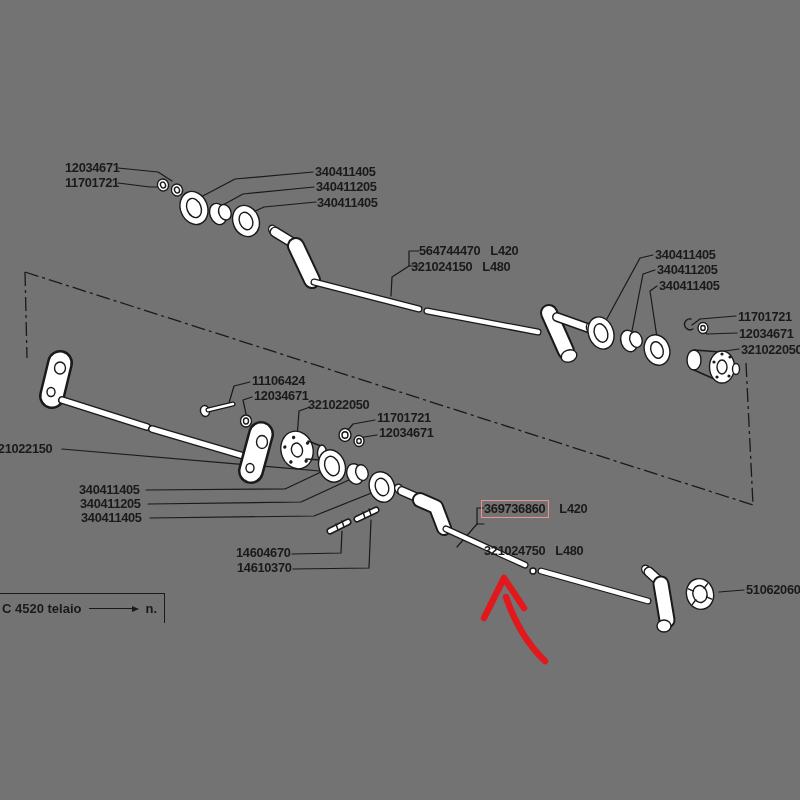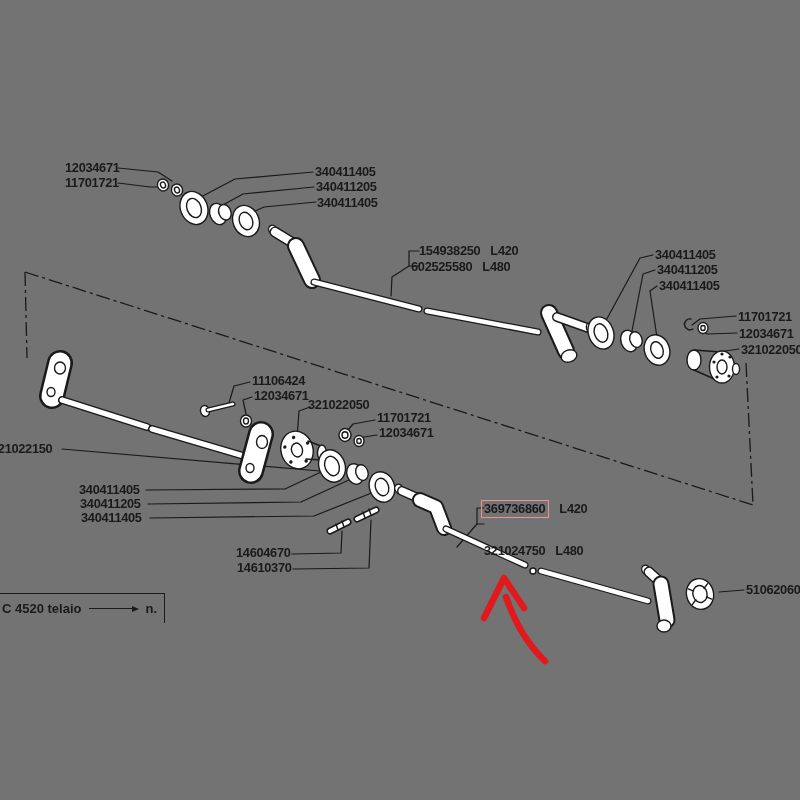--- a/index.html
+++ b/index.html
@@ -262,22 +262,22 @@
       <path d="M506,597 C514,620 527,644 545,661"></path>
     </g>
   </svg>
 
   <div id="callout-layer">
       <div class="callout" style="left: 65px; top: 161px;"><span>12034671</span></div>
       <div class="callout" style="left: 65px; top: 176px;"><span>11701721</span></div>
       <div class="callout" style="left: 315px; top: 165px;"><span>340411405</span></div>
       <div class="callout" style="left: 316px; top: 180px;"><span>340411205</span></div>
       <div class="callout" style="left: 317px; top: 196px;"><span>340411405</span></div>
-      <div class="callout" style="left: 419px; top: 244px;"><span>154938250</span><span class="variant">L420</span></div>
-      <div class="callout" style="left: 411px; top: 260px;"><span>602525580</span><span class="variant">L480</span></div>
+      <div class="callout" style="left: 419px; top: 244px;"><span>564744470</span><span class="variant">L420</span></div>
+      <div class="callout" style="left: 411px; top: 260px;"><span>321024150</span><span class="variant">L480</span></div>
       <div class="callout" style="left: 655px; top: 248px;"><span>340411405</span></div>
       <div class="callout" style="left: 657px; top: 263px;"><span>340411205</span></div>
       <div class="callout" style="left: 659px; top: 279px;"><span>340411405</span></div>
       <div class="callout" style="left: 738px; top: 310px;"><span>11701721</span></div>
       <div class="callout" style="left: 739px; top: 327px;"><span>12034671</span></div>
       <div class="callout" style="left: 741px; top: 343px;"><span>321022050</span></div>
       <div class="callout" style="left: -9px; top: 442px;"><span>321022150</span></div>
       <div class="callout" style="left: 252px; top: 374px;"><span>11106424</span></div>
       <div class="callout" style="left: 254px; top: 389px;"><span>12034671</span></div>
       <div class="callout" style="left: 308px; top: 398px;"><span>321022050</span></div>

